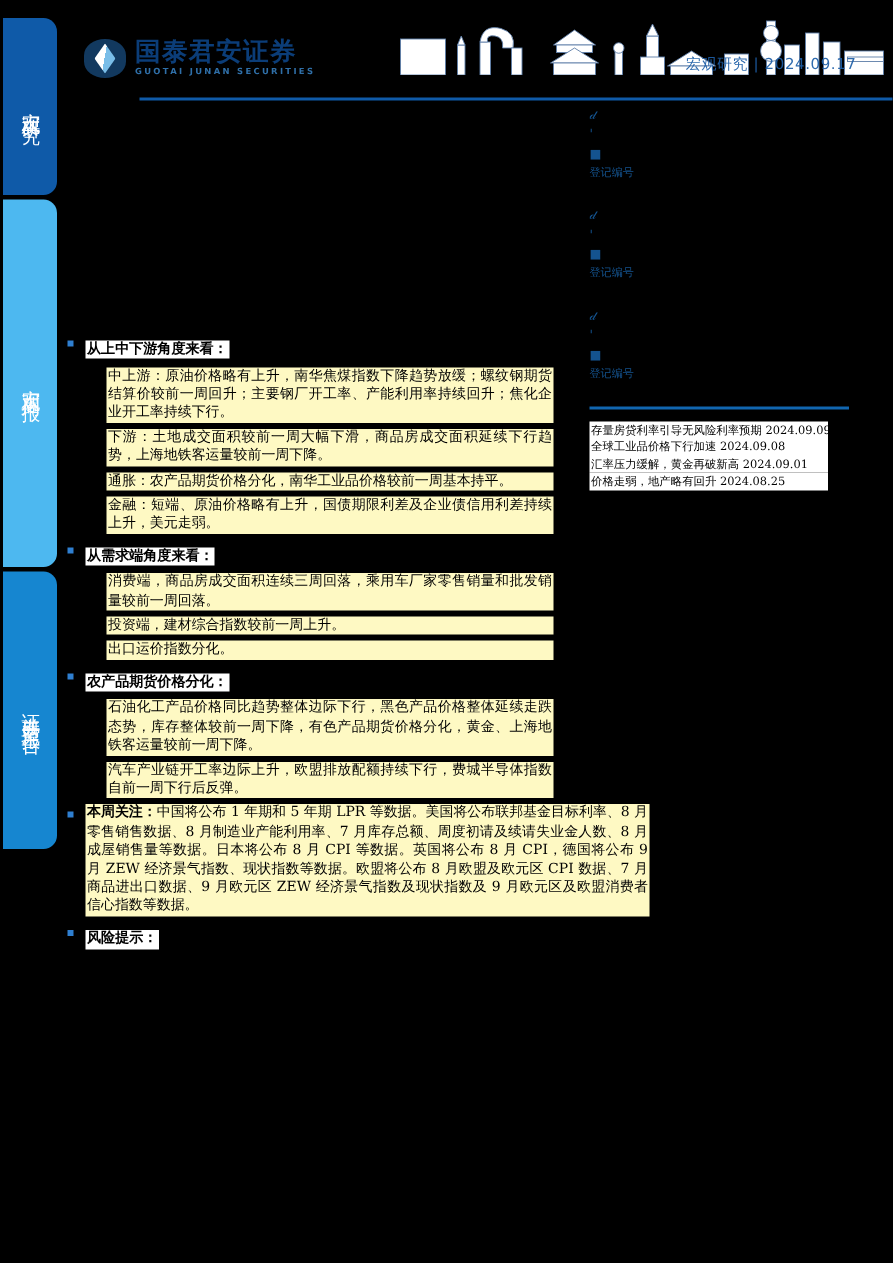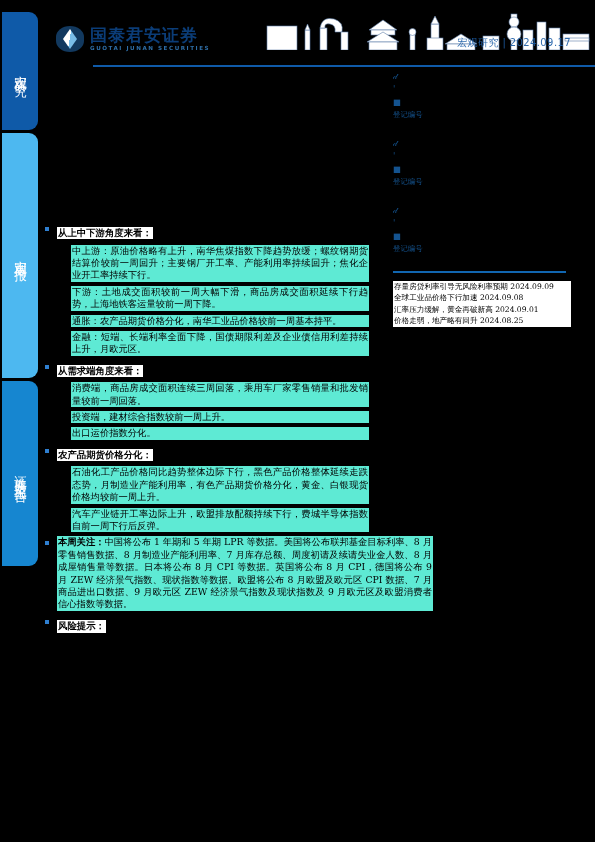--- a/index.html
+++ b/index.html
@@ -90,21 +90,21 @@
     position: absolute; left: -12px; top: 5px;
     width: 4px; height: 4px; background: #2f7fd0;
   }
   .lead {
     display: inline; font-weight: bold; font-size: 9.4px; color: #000;
     background: #ffffff; line-height: 12.2px;
     font-family: "DejaVu Serif", "Liberation Serif", serif;
   }
   .para {
     font-size: 9.3px; line-height: 12.4px; color: #000;
-    background: #5eead4; text-align: justify;
+    background: #fef9c3; text-align: justify;
     margin-left: 14px; padding: 0 1px;
     font-family: "DejaVu Serif", "Liberation Serif", serif;
     margin-bottom: 4px;
     width: 298px;
     overflow: hidden;
   }
   .para.nomargin { margin-left: 0; width: 376px; }
   .para b { font-weight: bold; }
   .heading-line { background: #ffffff; display: inline-block; padding: 0 1px; text-align: right; }
 
@@ -120,21 +120,21 @@
   .analyst-reg { font-size: 7.4px; color: #14538f; line-height: 12px; }
 
   .rail-rule { width: 173px; height: 2px; background: #1166b0; margin: 10px 0 8px 0; }
 
   .rel-title {
     font-size: 7.6px; color: #000; background: #ffffff;
     line-height: 11.4px; white-space: nowrap;
     padding: 0 1px; display: block; overflow: hidden;
     font-family: "DejaVu Serif", "Liberation Serif", serif;
   }
-  .rel-list { width: 178px; }
+  .rel-list { width: 159px; }
 </style>
 </head>
 <body>
 
 <div id="page">
 
   <div class="side-tab" id="tab-macro-research" style="background: rgb(15, 90, 168);">
     <span>宏观研究</span>
   </div>
   <div class="side-tab" id="tab-macro-weekly" style="background: rgb(77, 184, 240);">
@@ -191,35 +191,35 @@
 
   <div class="body-col">
 
     <div class="block">
       <span class="bullet"></span>
       <div><span class="lead heading-line">从上中下游角度来看：</span></div>
     </div>
     <div class="para">中上游：原油价格略有上升，南华焦煤指数下降趋势放缓；螺纹钢期货结算价较前一周回升；主要钢厂开工率、产能利用率持续回升；焦化企业开工率持续下行。</div>
     <div class="para">下游：土地成交面积较前一周大幅下滑，商品房成交面积延续下行趋势，上海地铁客运量较前一周下降。</div>
     <div class="para">通胀：农产品期货价格分化，南华工业品价格较前一周基本持平。</div>
-    <div class="para">金融：短端、长端利率全面下降，国债期限利差及企业债信用利差持续上升，月欧元区。</div>
+    <div class="para">金融：短端、原油价格略有上升，国债期限利差及企业债信用利差持续上升，美元走弱。</div>
 
     <div class="block">
       <span class="bullet"></span>
       <div><span class="lead heading-line">从需求端角度来看：</span></div>
     </div>
     <div class="para">消费端，商品房成交面积连续三周回落，乘用车厂家零售销量和批发销量较前一周回落。</div>
     <div class="para">投资端，建材综合指数较前一周上升。</div>
     <div class="para">出口运价指数分化。</div>
 
     <div class="block">
       <span class="bullet"></span>
       <div><span class="lead heading-line">农产品期货价格分化：</span></div>
     </div>
-    <div class="para">石油化工产品价格同比趋势整体边际下行，黑色产品价格整体延续走跌态势，月制造业产能利用率，有色产品期货价格分化，黄金、白银现货价格均较前一周上升。</div>
+    <div class="para">石油化工产品价格同比趋势整体边际下行，黑色产品价格整体延续走跌态势，库存整体较前一周下降，有色产品期货价格分化，黄金、上海地铁客运量较前一周下降。</div>
     <div class="para">汽车产业链开工率边际上升，欧盟排放配额持续下行，费城半导体指数自前一周下行后反弹。</div>
 
     <div class="block">
       <span class="bullet"></span>
       <div class="para nomargin"><b>本周关注：</b><span>中国将公布 1 年期和 5 年期 LPR 等数据。美国将公布联邦基金目标利率、8 月零售销售数据、8 月制造业产能利用率、7 月库存总额、周度初请及续请失业金人数、8 月成屋销售量等数据。日本将公布 8 月 CPI 等数据。英国将公布 8 月 CPI，德国将公布 9 月 ZEW 经济景气指数、现状指数等数据。欧盟将公布 8 月欧盟及欧元区 CPI 数据、7 月商品进出口数据、9 月欧元区 ZEW 经济景气指数及现状指数及 9 月欧元区及欧盟消费者信心指数等数据。</span></div>
     </div>
 
     <div class="block">
       <span class="bullet"></span>
       <div><span class="lead heading-line">风险提示：</span></div>

